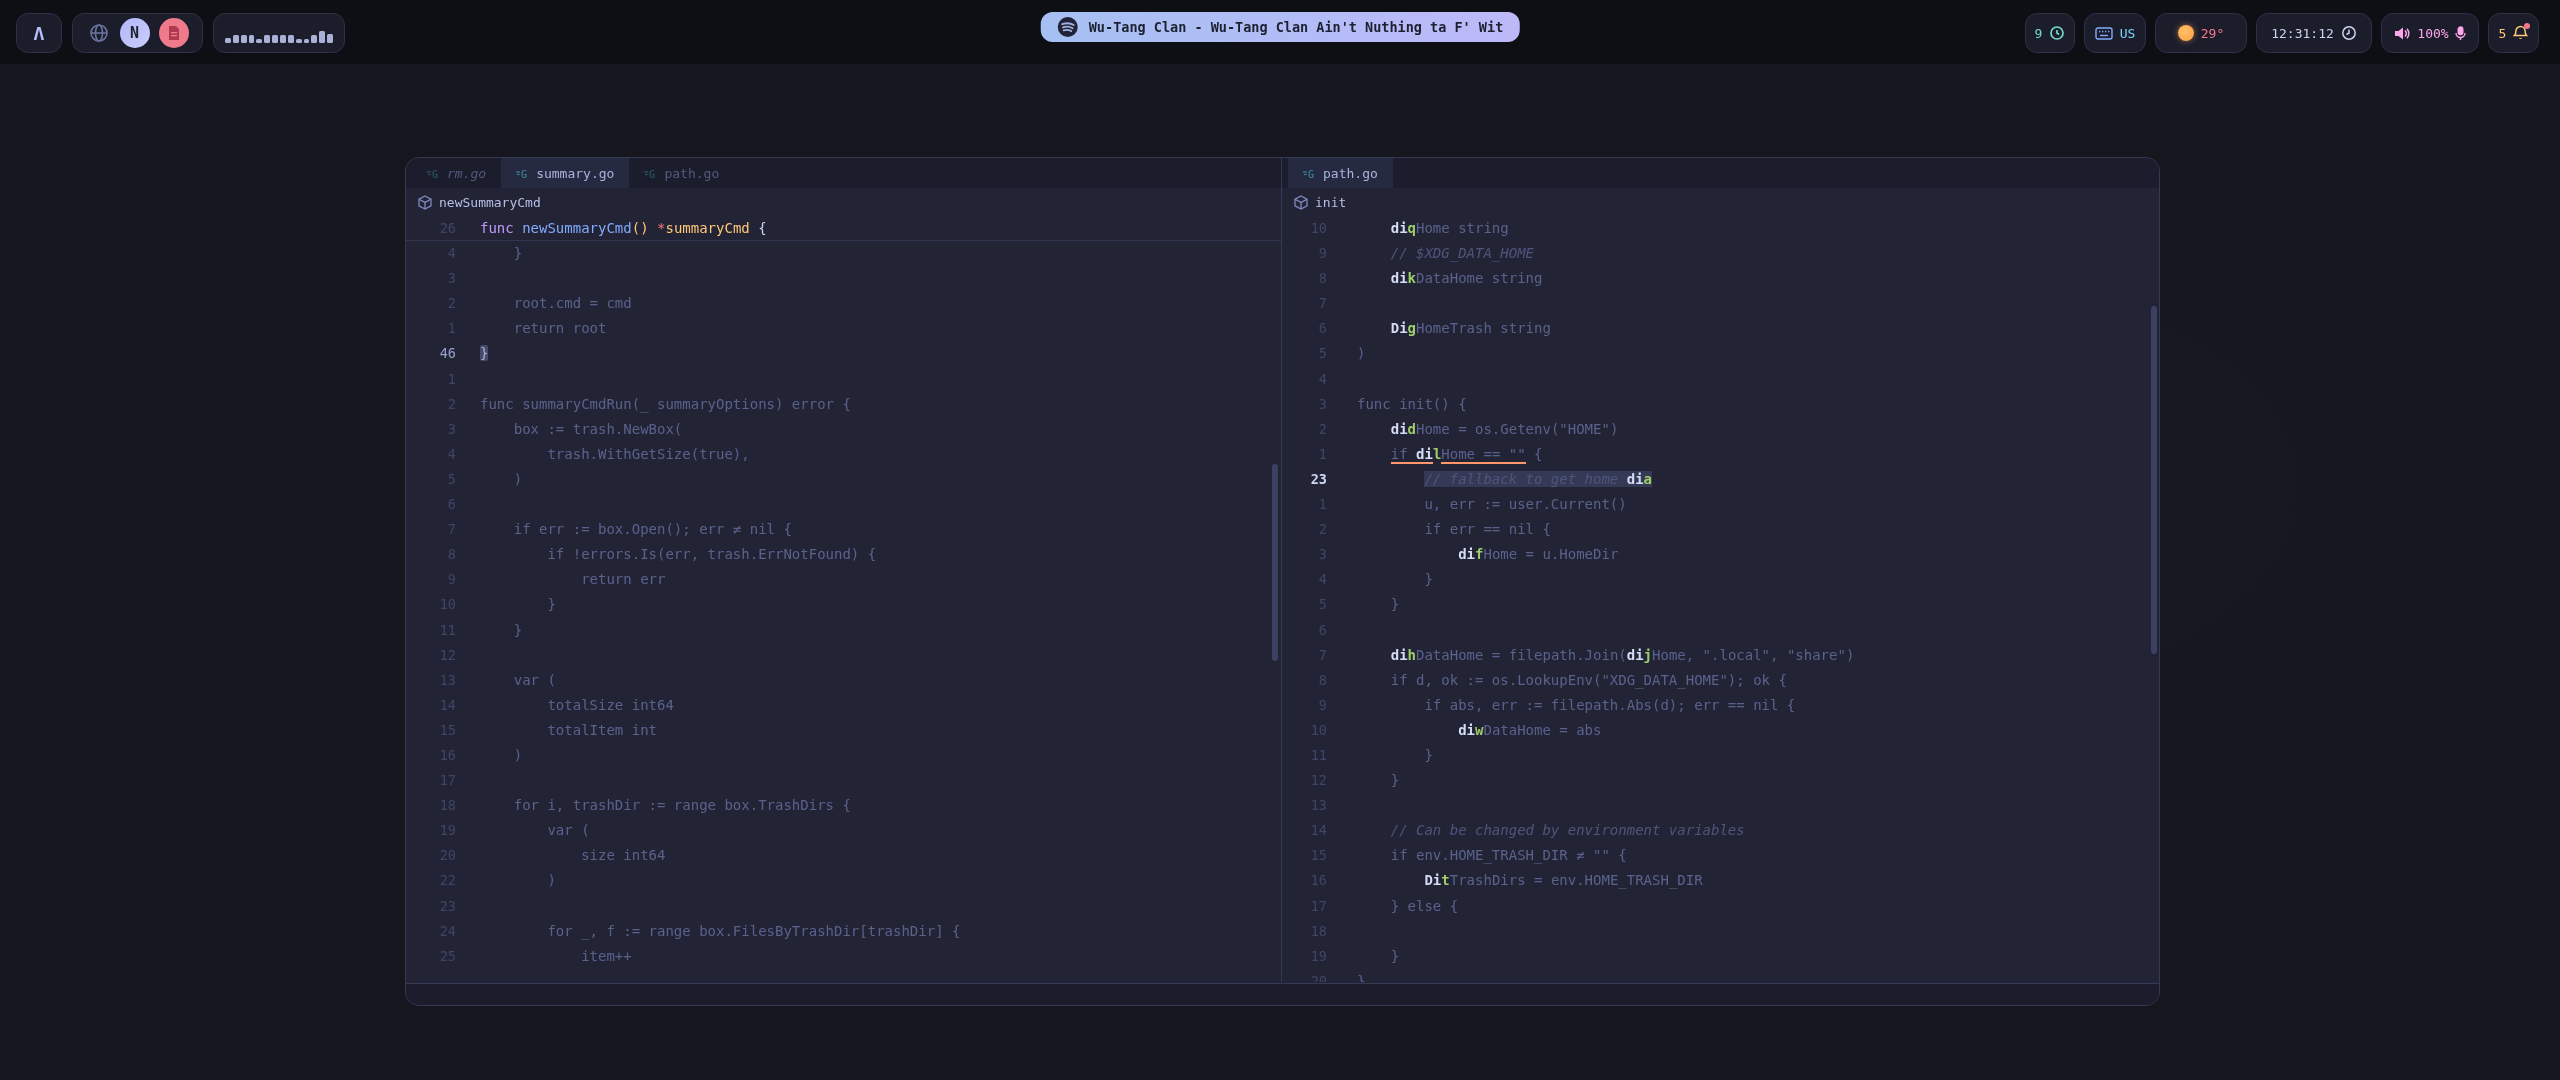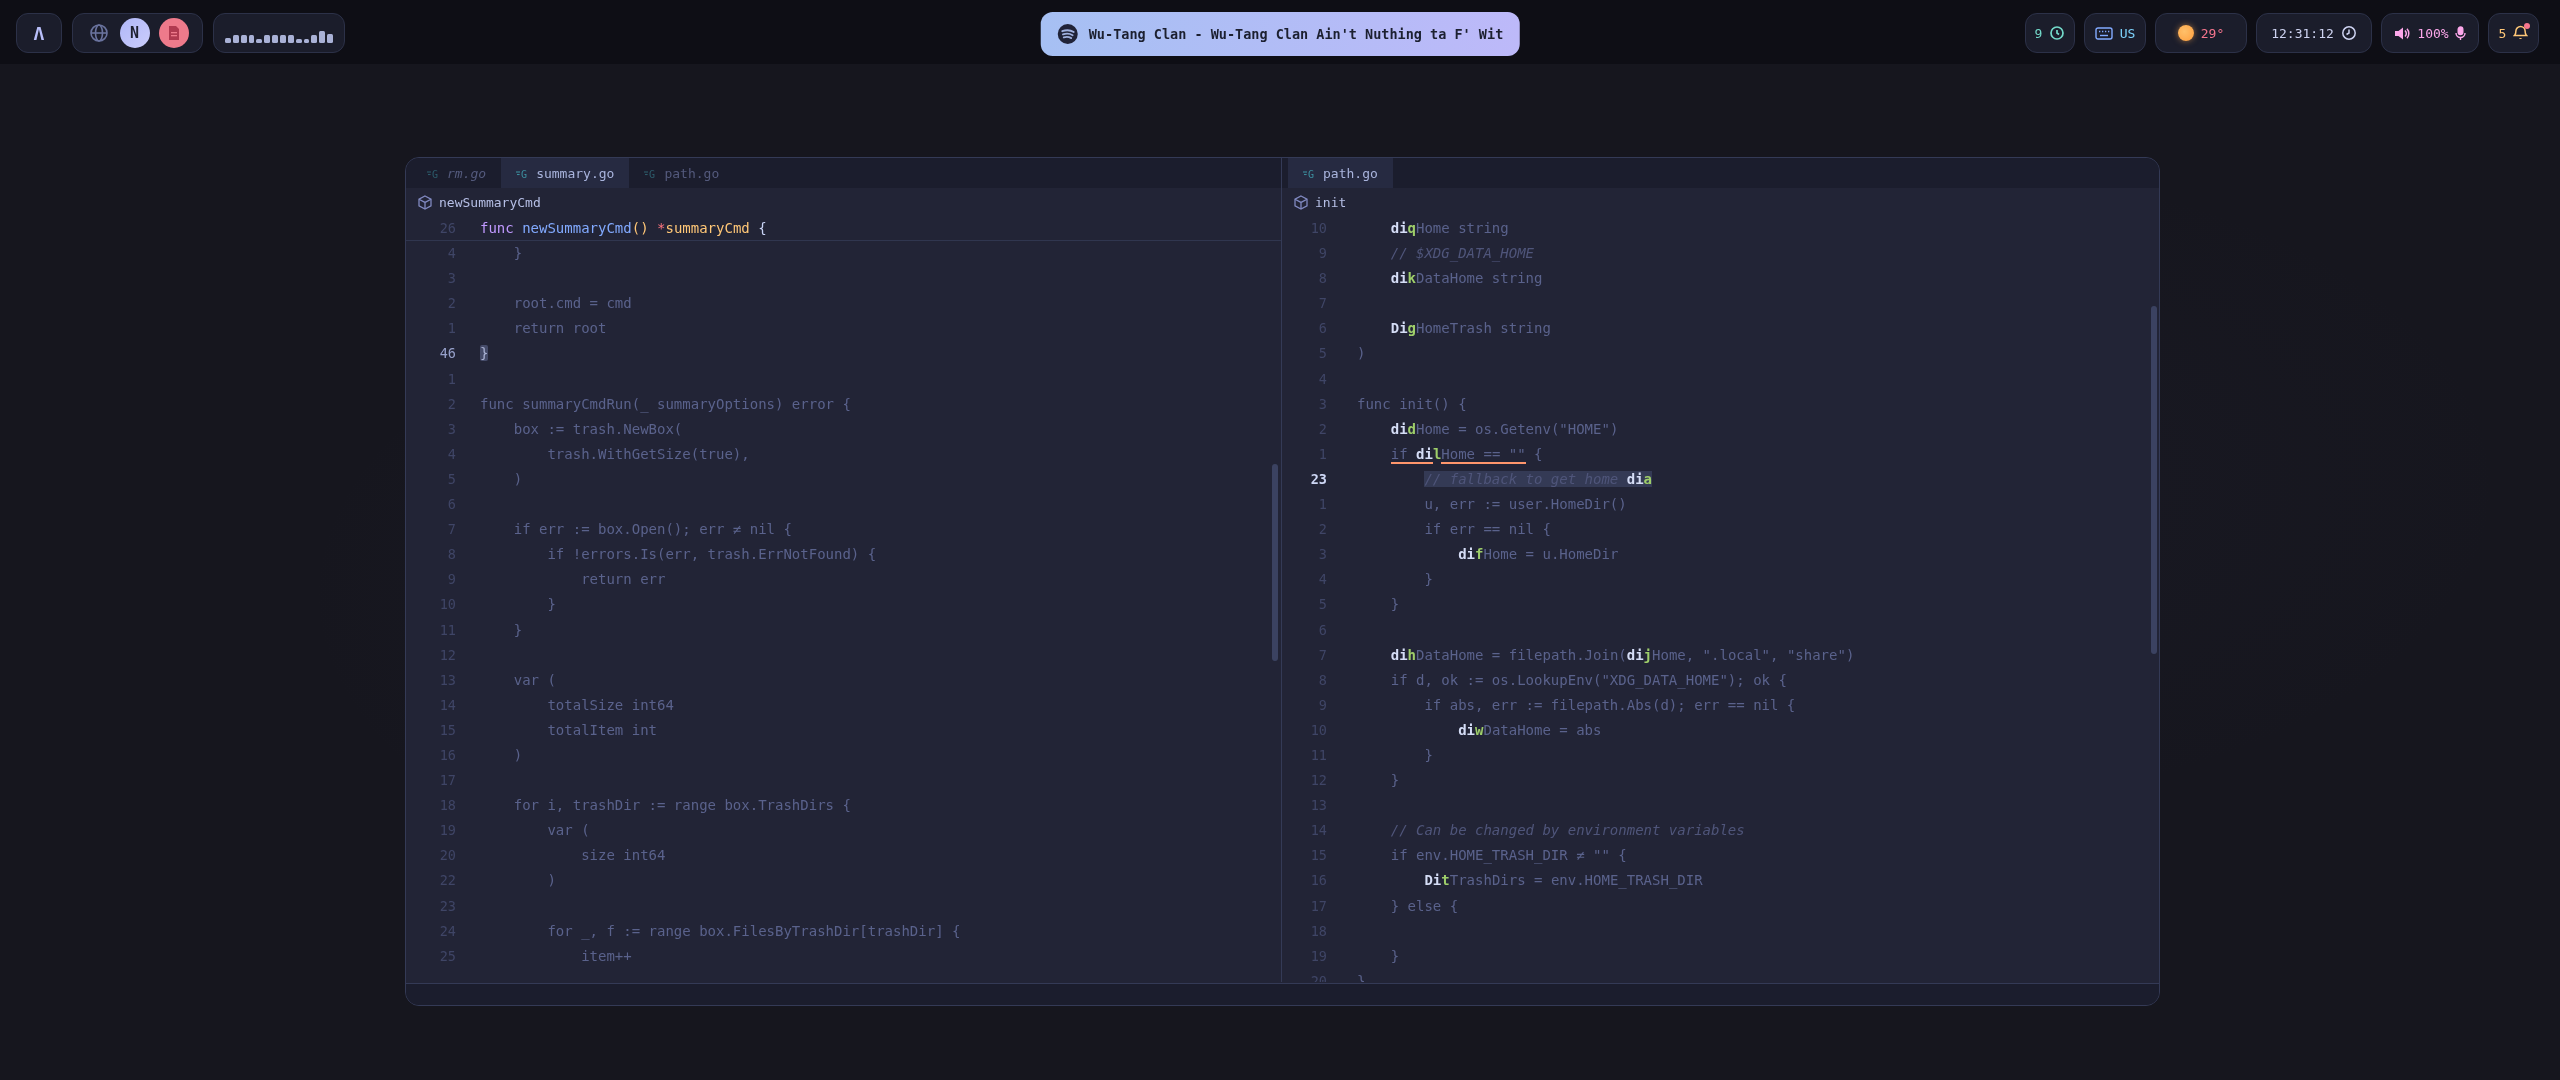--- a/index.html
+++ b/index.html
@@ -16,21 +16,21 @@
   .topbar{position:absolute;left:0;top:13px;width:2560px;height:40px;font-size:13px;color:#c0caf5;}
   .pill{position:absolute;height:40px;background:#1b1d2b;border:1.5px solid #2c3148;border-radius:12px;display:flex;align-items:center;justify-content:center;}
   .launcher{left:16px;width:46px;color:#b8bef9;font-size:18px;font-weight:bold;}
   .workspaces{left:72px;width:131px;gap:9px;}
   .ws-circle{width:30px;height:30px;border-radius:50%;display:flex;align-items:center;justify-content:center;}
   .ws-globe{width:24px;height:24px;}
   .ws-nvim{background:linear-gradient(135deg,#b0b7f8,#cbcdfb);color:#1e2030;font-weight:bold;font-size:15px;}
   .ws-files{background:#ee7a8b;}
   .visualizer{left:213px;width:132px;gap:2px;align-items:flex-end;padding:0 11px 9px 11px;}
   .vbar{width:6px;background:#a9b1d6;border-radius:1.5px;}
-  .media{left:1280px;transform:translateX(-50%);height:44px;top:-1px;padding:0 16px;gap:10px;background:linear-gradient(90deg,#a6c0f3,#bdb9f9);border:none;border-radius:12px;}
+  .media{left:1280px;transform:translateX(-50%);height:30px;top:-1px;padding:0 16px;gap:10px;background:linear-gradient(90deg,#a6c0f3,#bdb9f9);border:none;border-radius:12px;}
   .media-title{color:#1c2030;font-weight:bold;font-size:13.5px;white-space:nowrap;}
   .rightmods{position:absolute;right:21px;top:0;height:40px;display:flex;gap:9px;}
   .rpill{position:relative;height:40px;background:#1b1d2b;border:1.5px solid #2c3148;border-radius:12px;display:flex;align-items:center;justify-content:center;gap:7px;}
   .updates{width:50px;color:#73daca;}
   .kbd{width:62px;color:#82aaff;}
   .weather{width:92px;color:#f7768e;}
   .sun{width:16px;height:16px;border-radius:50%;background:radial-gradient(circle at 40% 40%,#ffc06a,#ff9e3d);box-shadow:0 0 6px rgba(255,170,80,.55);}
   .clockp{width:116px;color:#ced3f1;}
   .audiop{width:98px;color:#fca7ea;gap:6px;}
   .notif{width:51px;color:#ffc777;}
@@ -311,21 +311,21 @@
           <div class="row"><span class="ln">9</span><span class="codeln"><span class="sg com">    // $XDG_DATA_HOME</span></span></div>
           <div class="row"><span class="ln">8</span><span class="codeln"><span class="sg dim">    </span><span class="sg match">di</span><span class="sg label">k</span><span class="sg dim">DataHome string</span></span></div>
           <div class="row"><span class="ln">7</span><span class="codeln"></span></div>
           <div class="row"><span class="ln">6</span><span class="codeln"><span class="sg dim">    </span><span class="sg match">Di</span><span class="sg label">g</span><span class="sg dim">HomeTrash string</span></span></div>
           <div class="row"><span class="ln">5</span><span class="codeln"><span class="sg dim">)</span></span></div>
           <div class="row"><span class="ln">4</span><span class="codeln"></span></div>
           <div class="row"><span class="ln">3</span><span class="codeln"><span class="sg dim">func init() {</span></span></div>
           <div class="row"><span class="ln">2</span><span class="codeln"><span class="sg dim">    </span><span class="sg match">di</span><span class="sg label">d</span><span class="sg dim">Home = os.Getenv("HOME")</span></span></div>
           <div class="row"><span class="ln">1</span><span class="codeln"><span class="sg dim">    </span><span class="sg dim u">if </span><span class="sg match u">di</span><span class="sg label">l</span><span class="sg dim u">Home == ""</span><span class="sg dim"> {</span></span></div>
           <div class="row"><span class="ln curln">23</span><span class="codeln"><span class="sg dim">        </span><span class="sg com hl">// fallback to get home </span><span class="sg match hl">di</span><span class="sg label hl">a</span></span></div>
-          <div class="row"><span class="ln">1</span><span class="codeln"><span class="sg dim">        u, err := user.HomeDir()</span></span></div>
+          <div class="row"><span class="ln">1</span><span class="codeln"><span class="sg dim">        u, err := user.Current()</span></span></div>
           <div class="row"><span class="ln">2</span><span class="codeln"><span class="sg dim">        if err == nil {</span></span></div>
           <div class="row"><span class="ln">3</span><span class="codeln"><span class="sg dim">            </span><span class="sg match">di</span><span class="sg label">f</span><span class="sg dim">Home = u.HomeDir</span></span></div>
           <div class="row"><span class="ln">4</span><span class="codeln"><span class="sg dim">        }</span></span></div>
           <div class="row"><span class="ln">5</span><span class="codeln"><span class="sg dim">    }</span></span></div>
           <div class="row"><span class="ln">6</span><span class="codeln"></span></div>
           <div class="row"><span class="ln">7</span><span class="codeln"><span class="sg dim">    </span><span class="sg match">di</span><span class="sg label">h</span><span class="sg dim">DataHome = filepath.Join(</span><span class="sg match">di</span><span class="sg label">j</span><span class="sg dim">Home, ".local", "share")</span></span></div>
           <div class="row"><span class="ln">8</span><span class="codeln"><span class="sg dim">    if d, ok := os.LookupEnv("XDG_DATA_HOME"); ok {</span></span></div>
           <div class="row"><span class="ln">9</span><span class="codeln"><span class="sg dim">        if abs, err := filepath.Abs(d); err == nil {</span></span></div>
           <div class="row"><span class="ln">10</span><span class="codeln"><span class="sg dim">            </span><span class="sg match">di</span><span class="sg label">w</span><span class="sg dim">DataHome = abs</span></span></div>
           <div class="row"><span class="ln">11</span><span class="codeln"><span class="sg dim">        }</span></span></div>

